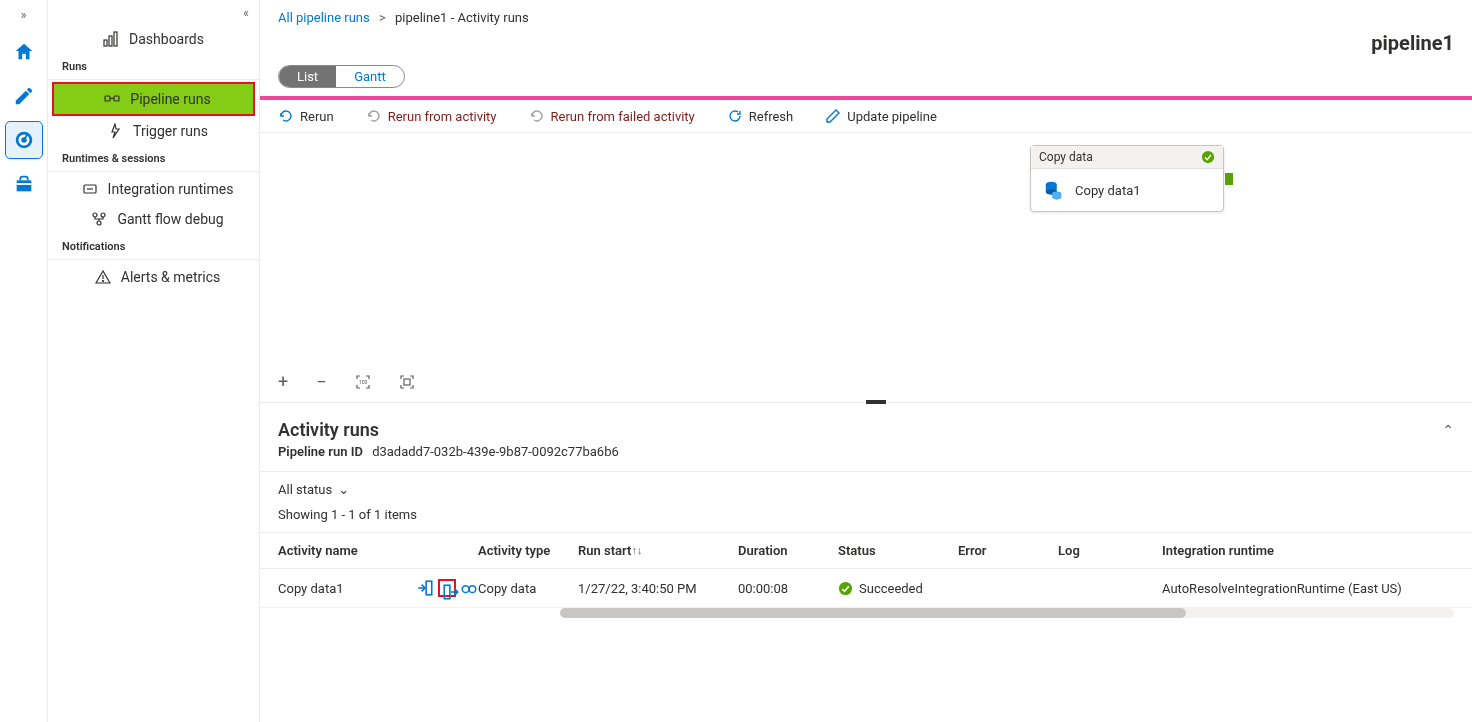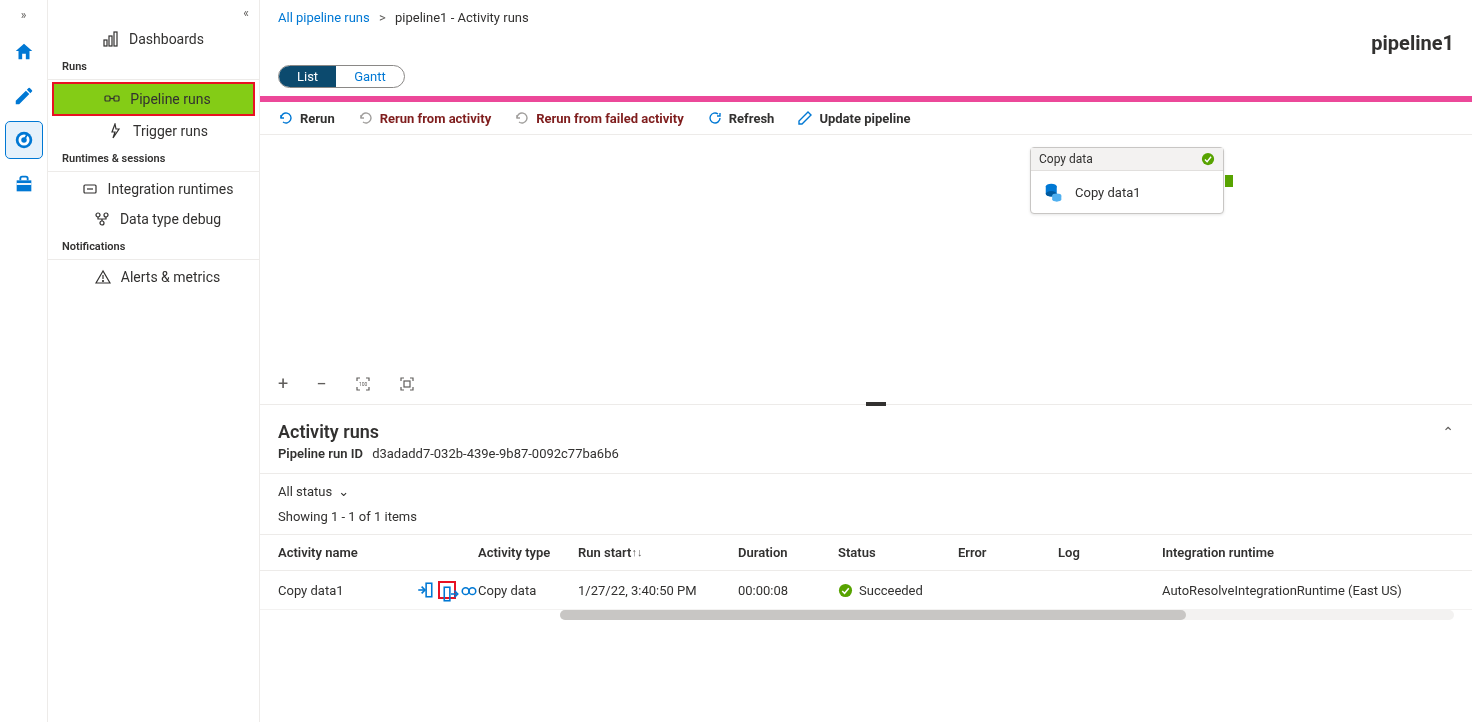--- a/index.html
+++ b/index.html
@@ -41,23 +41,23 @@
 .sidebar .item.active { background:#84cc16; }
 .sidebar .highlight { border:2px solid #e81123; margin:0 4px; }
 
 .main { flex:1; display:flex; flex-direction:column; overflow:hidden; }
 .breadcrumb { padding:10px 18px 4px; font-size:13px; }
 .breadcrumb a { color:#0078d4; text-decoration:none; cursor:pointer; }
 .breadcrumb .sep { color:#605e5c; margin:0 6px; }
 .title { padding:2px 18px 10px; font-size:20px; font-weight:700;text-align:right; }
 .viewtoggle { margin:0 18px 8px; display:inline-flex; border:1px solid #8a8886; border-radius:14px; overflow:hidden; }
 .viewtoggle span { padding:3px 18px; font-size:13px; cursor:pointer; }
-.viewtoggle .on { background:#0c4a6e; color:#fff; }
+.viewtoggle .on { background:#737373; color:#fff; }
 .viewtoggle .off { color:#0078d4; }
-.toolbar { border-top:6px solid #ec4899; border-bottom:1px solid #edebe9; padding:8px 18px; display:flex; gap:23px;font-weight:bold; }
+.toolbar { border-top:4px solid #ec4899; border-bottom:1px solid #edebe9; padding:8px 18px; display:flex; gap:32px; }
 .tbtn { display:flex; align-items:center; gap:6px; color:#323130; cursor:pointer; font-size:13px; }
 .tbtn.disabled { color:#7f1d1d; cursor:default; }
 .tbtn svg { width:16px; height:16px; }
 
 .canvas { position:relative; height:270px; border-bottom:1px solid #edebe9; }
 .node { position:absolute; left:770px; top:12px; width:194px; border:1px solid #c8c6c4; border-radius:4px; background:#fff; box-shadow:0 1px 3px rgba(0,0,0,0.1); }
 .node-h { background:#f3f2f1; padding:4px 8px; font-size:12px; display:flex; justify-content:space-between; align-items:center; border-bottom:1px solid #e1dfdd; }
 .node-b { padding:10px 12px; display:flex; align-items:center; gap:10px; font-size:13px; }
 .node-b svg { width:22px; height:22px; }
 .ok-badge { width:14px; height:14px; }
@@ -163,21 +163,21 @@
       </svg>
     <span>Integration runtimes</span>
   </div>
   <div class="item">
     <svg viewBox="0 0 16 16" fill="none" stroke="#323130" stroke-width="1.2">
         <circle cx="4" cy="4" r="2"></circle>
         <circle cx="12" cy="4" r="2"></circle>
         <circle cx="8" cy="12" r="2"></circle>
         <path d="M4 6v2h8V6M8 8v2"></path>
       </svg>
-    <span>Data type debug</span>
+    <span>Gantt flow debug</span>
   </div>
   <div class="section">Notifications</div>
   <div class="item">
     <svg viewBox="0 0 16 16" fill="none" stroke="#323130" stroke-width="1.2">
         <path d="M8 2L1 14h14L8 2z"></path>
         <line x1="8" y1="6" x2="8" y2="10"></line>
         <circle cx="8" cy="12" r="0.5" fill="#323130"></circle>
       </svg>
     <span>Alerts &amp; metrics</span>
   </div>

